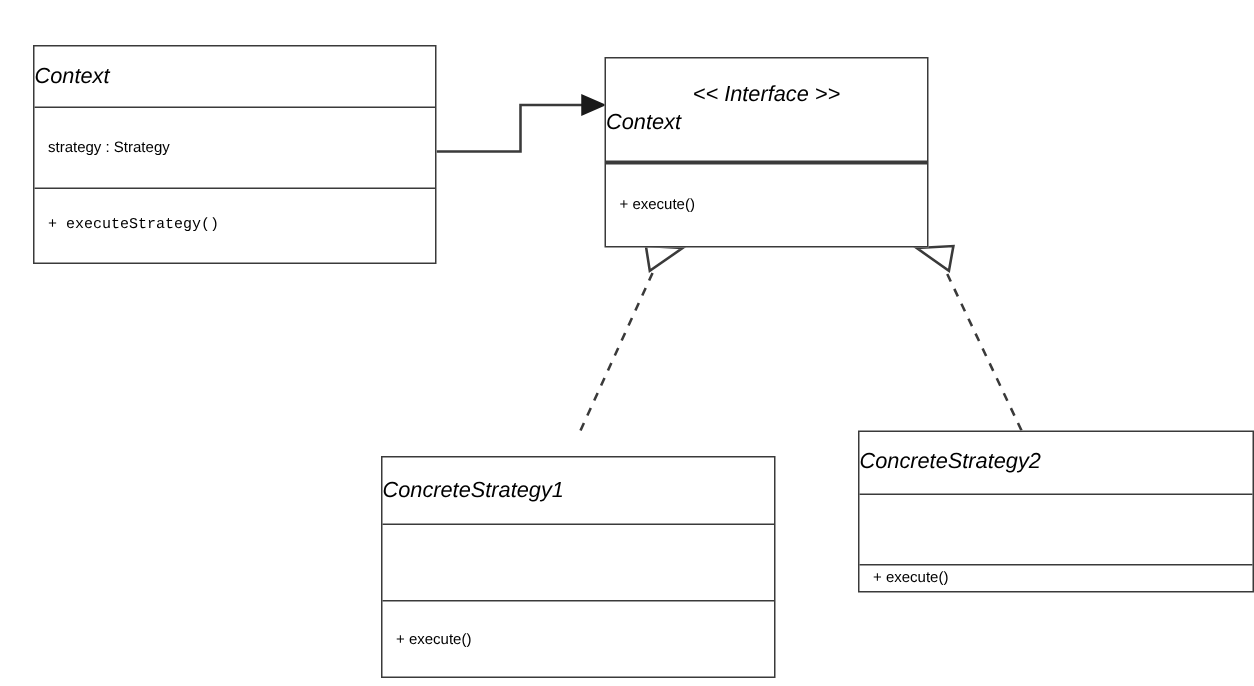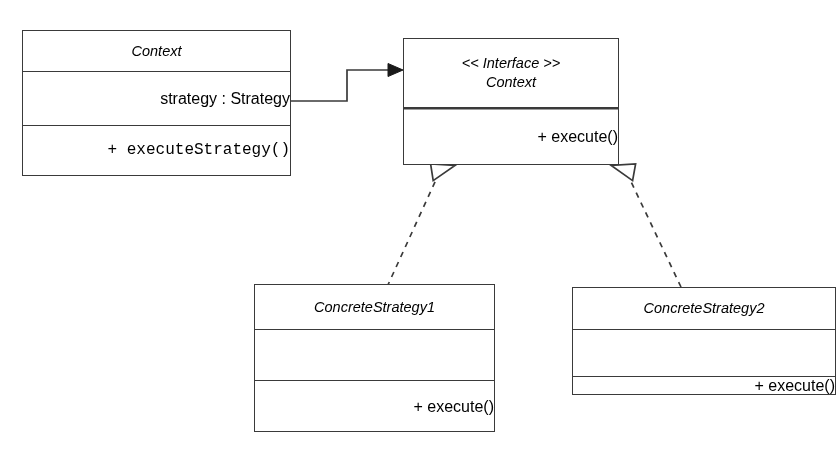--- a/index.html
+++ b/index.html
@@ -47,38 +47,38 @@
     border-top: 1.6px solid #3a3a3a;
   }
 
   
   .compartment.double-top {
     border-top: 1.6px solid #3a3a3a;
     box-shadow: inset 0 3.4px 0 -1.8px #3a3a3a;
   }
 
   .class-title {
-    text-align: center;
+    text-align: left;
     font-style: italic;
     font-size: 14.5px;
     line-height: 19px;
     white-space: nowrap;
   }
 
   .stereotype {
     text-align: center;
     font-style: italic;
     font-size: 14.5px;
     line-height: 19px;
     white-space: nowrap;
   }
 
   .member {
-    text-align: right;
-    font-size: 16px;
+    text-align: left;
+    font-size: 10px;
     line-height: 19px;
     padding-left: 9px;
     white-space: nowrap;
   }
 
   .member.empty {
     min-height: 10px;
   }
 
   
@@ -96,22 +96,22 @@
     left: 403px;
     top: 38px;
     width: 216px;
     height: 127px;
   }
   #class-strategy .cmp-title   { height: 68px; justify-content: center; }
   #class-strategy .cmp-ops     { flex: 1 1 auto; }
 
   #class-concrete1 {
     left: 254px;
-    top: 284px;
-    width: 241px;
+    top: 304px;
+    width: 263px;
     height: 148px;
   }
   #class-concrete2 {
     left: 572px;
     top: 287px;
     width: 264px;
     height: 108px;
   }
   #class-concrete1 .cmp-title, #class-concrete2 .cmp-title { height: 44px; }
   #class-concrete1 .cmp-attrs, #class-concrete2 .cmp-attrs { height: 51px; }

